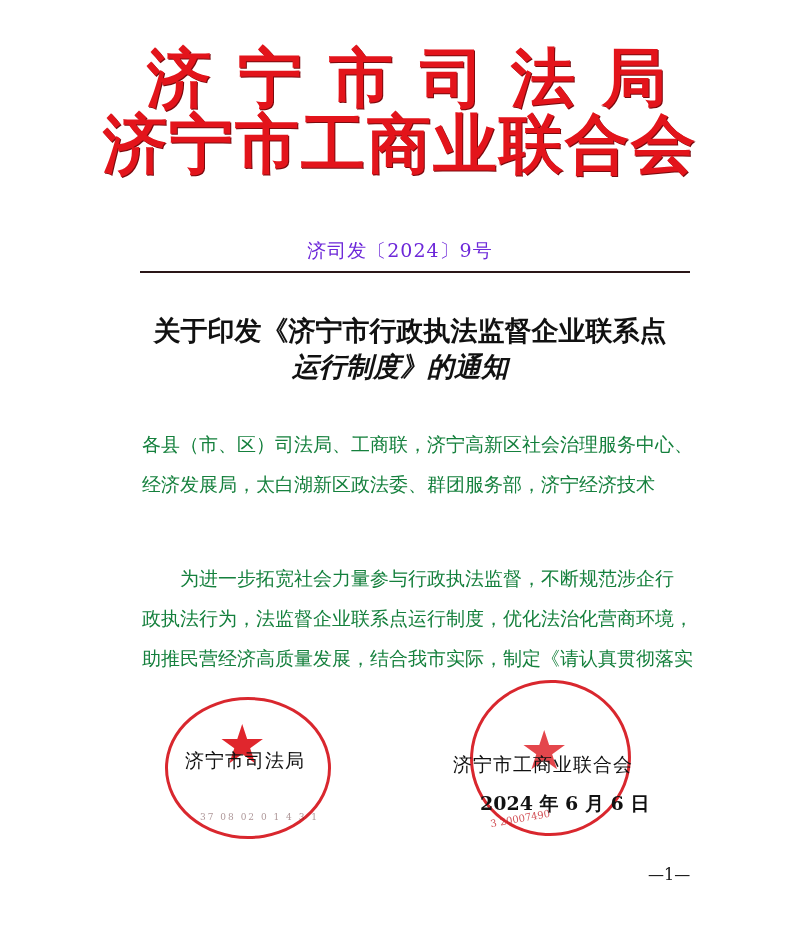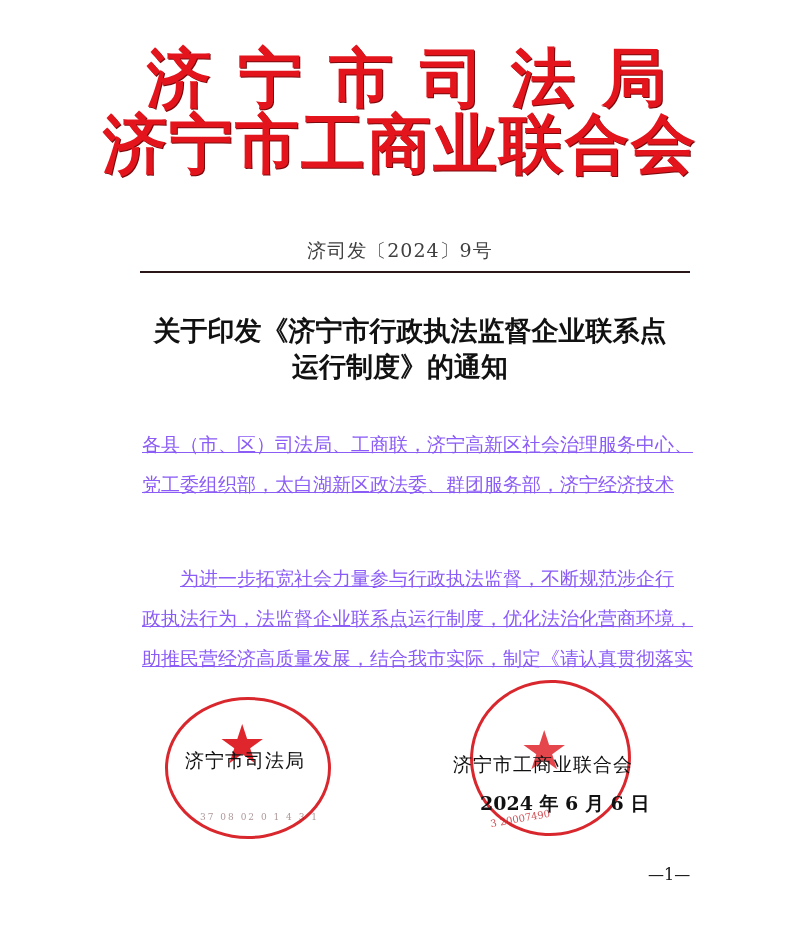--- a/index.html
+++ b/index.html
@@ -9,36 +9,35 @@
   }
   .header-line {
     position: absolute; left: 0; width: 800px; text-align: center;
     color: #e3141b; font-weight: bold; font-family: "DejaVu Serif", serif;
     text-shadow: 1px 1px 0 #7a0a0e;
   }
   #header1 { top: 38px; font-size: 64px; letter-spacing: 27px; padding-left: 20px; line-height: 80px; }
   #header2 { top: 104px; font-size: 64px; letter-spacing: 2px; line-height: 80px; }
   #docnum {
     position: absolute; top: 238px; left: 0; width: 800px; text-align: center;
-    font-size: 19px; letter-spacing: 1px; color: #404040;
+    font-size: 19px; letter-spacing: 1px; color: #6d28d9;
   }
   #sep {
     position: absolute; top: 271px; left: 140px; width: 550px; height: 2px;
     background: #2a1618;
   }
   .title {
     position: absolute; left: 0; width: 800px; text-align: center;
     font-family: "DejaVu Sans", sans-serif; font-weight: bold; font-size: 27px; color: #111;
   }
   #title1 { top: 313px; padding-left: 10px; }
-  #title2 { top: 349px; }
+  #title2 { top: 349px; font-style: italic; }
   .para {
-    position: absolute; left: 142px; width: 560px; font-size: 19px; line-height: 40px; color: #8b5cf6;
+    position: absolute; left: 142px; width: 560px; font-size: 19px; line-height: 40px; color: #15803d;
     font-family: "DejaVu Serif", serif;
-    text-decoration: underline;
   }
   .para .ln { display: block; white-space: nowrap; }
   #addressee { top: 424px; }
   #body { top: 558px; }
   #body .ln.first { padding-left: 38px; }
   .seal {
     position: absolute; border: 3px solid #d9272e; border-radius: 50%;
   }
   #seal1 { left: 165px; top: 697px; width: 160px; height: 136px; border-radius: 50%; }
   #seal2 { left: 470px; top: 680px; width: 155px; height: 150px; transform: rotate(-8deg); }
@@ -69,21 +68,21 @@
 <div id="header2" class="header-line">济宁市工商业联合会</div>
 
 <div id="docnum">济司发〔2024〕9号</div>
 <div id="sep"></div>
 
 <div id="title1" class="title">关于印发《济宁市行政执法监督企业联系点</div>
 <div id="title2" class="title">运行制度》的通知</div>
 
 <div id="addressee" class="para">
   <span class="ln">各县（市、区）司法局、工商联，济宁高新区社会治理服务中心、</span>
-  <span class="ln">党工委组织部，太白湖新区政法委、群团服务部，济宁经济技术</span>
+  <span class="ln">经济发展局，太白湖新区政法委、群团服务部，济宁经济技术</span>
 </div>
 
 <div id="body" class="para">
   <span class="ln first">为进一步拓宽社会力量参与行政执法监督，不断规范涉企行</span>
   <span class="ln">政执法行为，法监督企业联系点运行制度，优化法治化营商环境，</span>
   <span class="ln">助推民营经济高质量发展，结合我市实际，制定《请认真贯彻落实</span>
 </div>
 
 <div id="seal1" class="seal"></div>
 <div id="star1" class="star">★</div>

